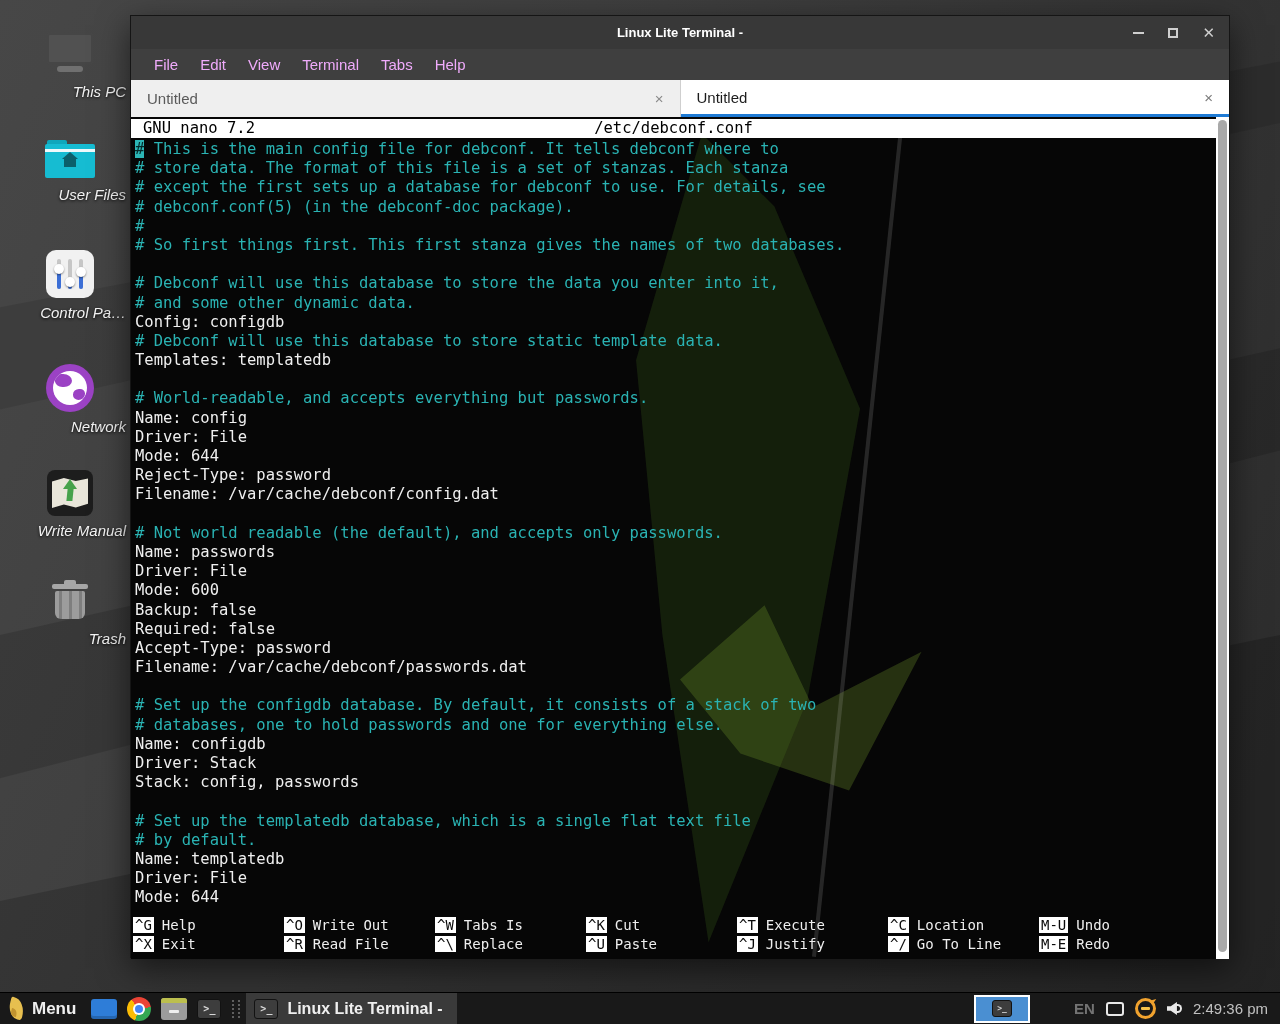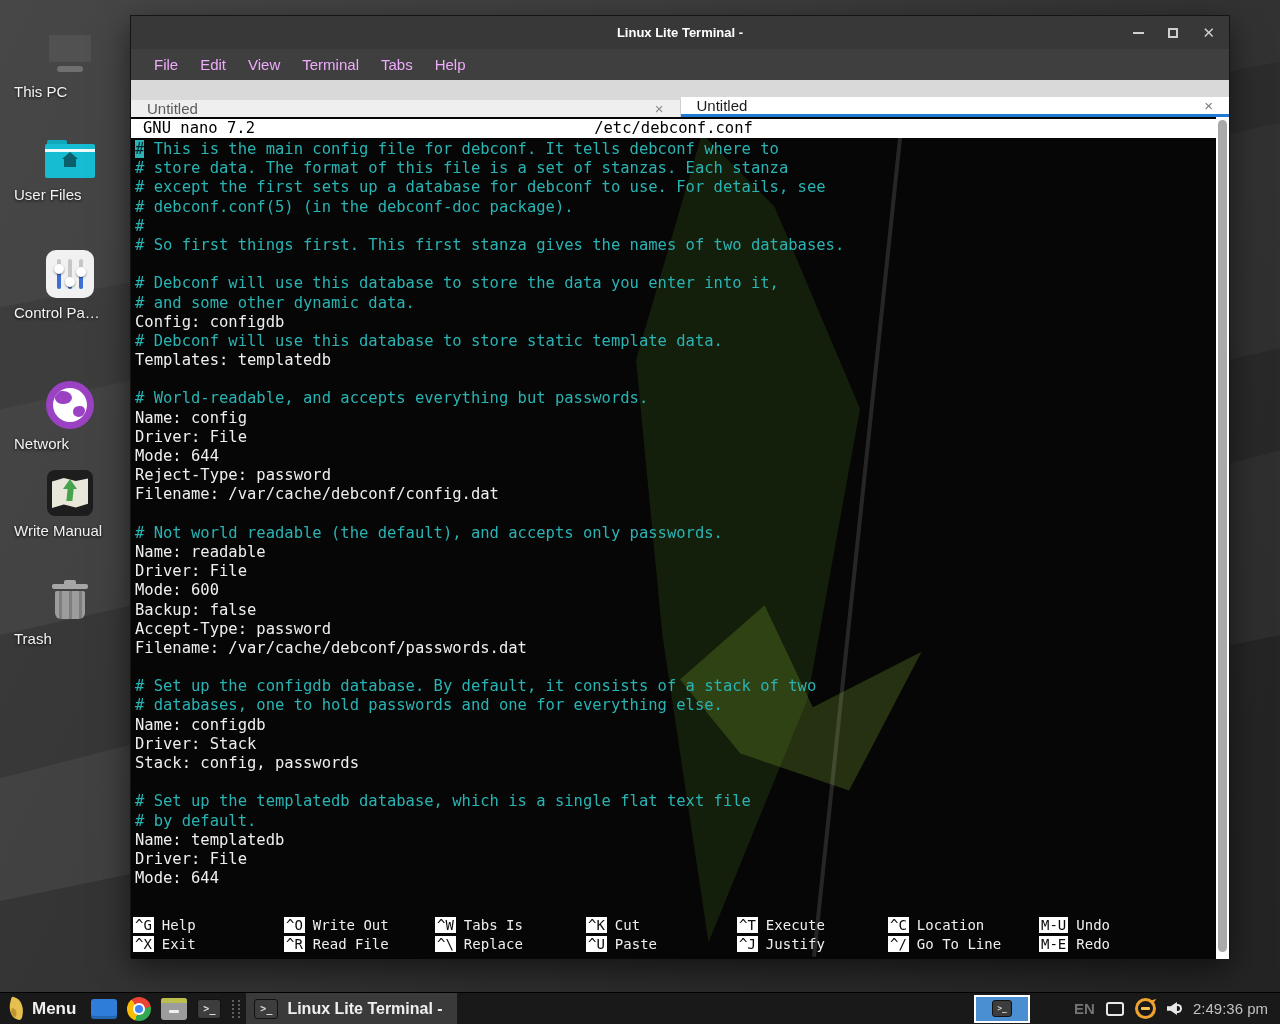--- a/index.html
+++ b/index.html
@@ -6,21 +6,21 @@
   html,body { width:1280px; height:1024px; overflow:hidden; font-family:"Liberation Sans",sans-serif; }
 
   
   .desktop { position:absolute; inset:0; background:linear-gradient(115deg,#474747 0%,#3e3e3e 38%,#353535 62%,#2b2b2b 100%); }
   .facet { position:absolute; inset:0; pointer-events:none; }
   .facet.f1 { clip-path:polygon(0 30%, 100% 6%, 100% 12%, 0 40%); background:rgba(0,0,0,.10); }
   .facet.f2 { clip-path:polygon(0 62%, 100% 34%, 100% 44%, 0 76%); background:rgba(0,0,0,.14); }
   .facet.f3 { clip-path:polygon(0 88%, 100% 62%, 100% 100%, 0 100%); background:rgba(0,0,0,.18); }
 
   
-  .dicon { position:absolute; left:14px; width:112px; text-align:left; cursor:default; }
+  .dicon { position:absolute; left:14px; width:112px; text-align:right; cursor:default;font-style:italic; }
   .dlabel { margin-top:6px; color:#f2f2f2; font-size:15px; text-shadow:0 1px 3px rgba(0,0,0,.9); }
   .iart { margin:0 auto; position:relative; }
 
   .art-pc { width:52px; height:44px; }
   .pc-screen { width:46px; height:31px; background:#515151; border-radius:3px; margin:0 auto; box-shadow:inset 0 0 0 2px #464646; }
   .pc-base { width:26px; height:6px; background:#707070; border-radius:3px; margin:2px auto 0; }
 
   .art-folder { width:50px; height:40px; }
   .folder-tab { position:absolute; top:0; left:2px; width:20px; height:8px; background:#0fa7bc; border-radius:2px 2px 0 0; }
   .folder-body { position:absolute; top:4px; left:0; width:50px; height:34px; background:#16bcd2; border-radius:2px; }
@@ -54,21 +54,21 @@
   .titlebar { height:33px; background:#383838; display:flex; align-items:center; justify-content:center; position:relative; }
   .title { color:#fff; font-size:13px; font-weight:bold; }
   .winbtns { position:absolute; right:14px; top:0; height:33px; display:flex; align-items:center; gap:24px; }
   .btn-min { width:11px; height:2px; background:#cfcfcf; }
   .btn-max { width:10px; height:10px; border:2px solid #cfcfcf; }
   .btn-close { color:#cfcfcf; font-size:15px; line-height:1; }
 
   .menubar { height:31px; background:#3f3f3f; display:flex; align-items:center; padding-left:12px; }
   .menu-item { color:#f0abfc; font-size:15px; padding:0 11px; }
 
-  .tabbar { height:37px; display:flex; background:#d9d9d9;align-items:flex-end; }
+  .tabbar { height:37px; display:flex; background:#d9d9d9; }
   .tab { flex:1; display:flex; align-items:center; padding:0 16px; position:relative; }
   .tab .tlabel { font-size:15px; }
   .tab .tabx { margin-left:auto; font-size:15px; }
   .tab.inactive { background:#efefef; border-right:1px solid #cfcfcf; }
   .tab.inactive .tlabel { color:#5a5a5a; }
   .tab.inactive .tabx { color:#8a8a8a; }
   .tab.active { background:#ffffff; border-bottom:3px solid #1e7ad4; }
   .tab.active .tlabel { color:#1c1c1c; }
   .tab.active .tabx { color:#7a7a7a; }
 
@@ -162,21 +162,21 @@
         <div class="cp-knob" style="left:8px;top:14px;"></div>
       <div class="cp-track" style="left:22px;"></div>
         <div class="cp-fill" style="left:22px;top:33px;height:6px;"></div>
         <div class="cp-knob" style="left:19px;top:27px;"></div>
       <div class="cp-track" style="left:33px;"></div>
         <div class="cp-fill" style="left:33px;top:25px;height:14px;"></div>
         <div class="cp-knob" style="left:30px;top:17px;"></div>
     </div>
     <div class="dlabel">Control Pa…</div>
   </div>
-  <div class="dicon" style="top:381px;">
+  <div class="dicon" style="top:364px;">
     <div class="iart art-net">
       <div class="globe">
           <div class="blob1"></div>
           <div class="blob2"></div>
         </div>
     </div>
     <div class="dlabel">Network</div>
   </div>
   <div class="dicon" style="top:470px;">
     <div class="iart art-help">
@@ -245,24 +245,25 @@
           <div class="termline pln">Templates: templatedb</div>
           <div class="termline pln"> </div>
           <div class="termline cmt"># World-readable, and accepts everything but passwords.</div>
           <div class="termline pln">Name: config</div>
           <div class="termline pln">Driver: File</div>
           <div class="termline pln">Mode: 644</div>
           <div class="termline pln">Reject-Type: password</div>
           <div class="termline pln">Filename: /var/cache/debconf/config.dat</div>
           <div class="termline pln"> </div>
           <div class="termline cmt"># Not world readable (the default), and accepts only passwords.</div>
-          <div class="termline pln">Name: readable</div>
+          <div class="termline pln">Name: passwords</div>
           <div class="termline pln">Driver: File</div>
           <div class="termline pln">Mode: 600</div>
           <div class="termline pln">Backup: false</div>
+          <div class="termline pln">Required: false</div>
           <div class="termline pln">Accept-Type: password</div>
           <div class="termline pln">Filename: /var/cache/debconf/passwords.dat</div>
           <div class="termline pln"> </div>
           <div class="termline cmt"># Set up the configdb database. By default, it consists of a stack of two</div>
           <div class="termline cmt"># databases, one to hold passwords and one for everything else.</div>
           <div class="termline pln">Name: configdb</div>
           <div class="termline pln">Driver: Stack</div>
           <div class="termline pln">Stack: config, passwords</div>
           <div class="termline pln"> </div>
           <div class="termline cmt"># Set up the templatedb database, which is a single flat text file</div>

